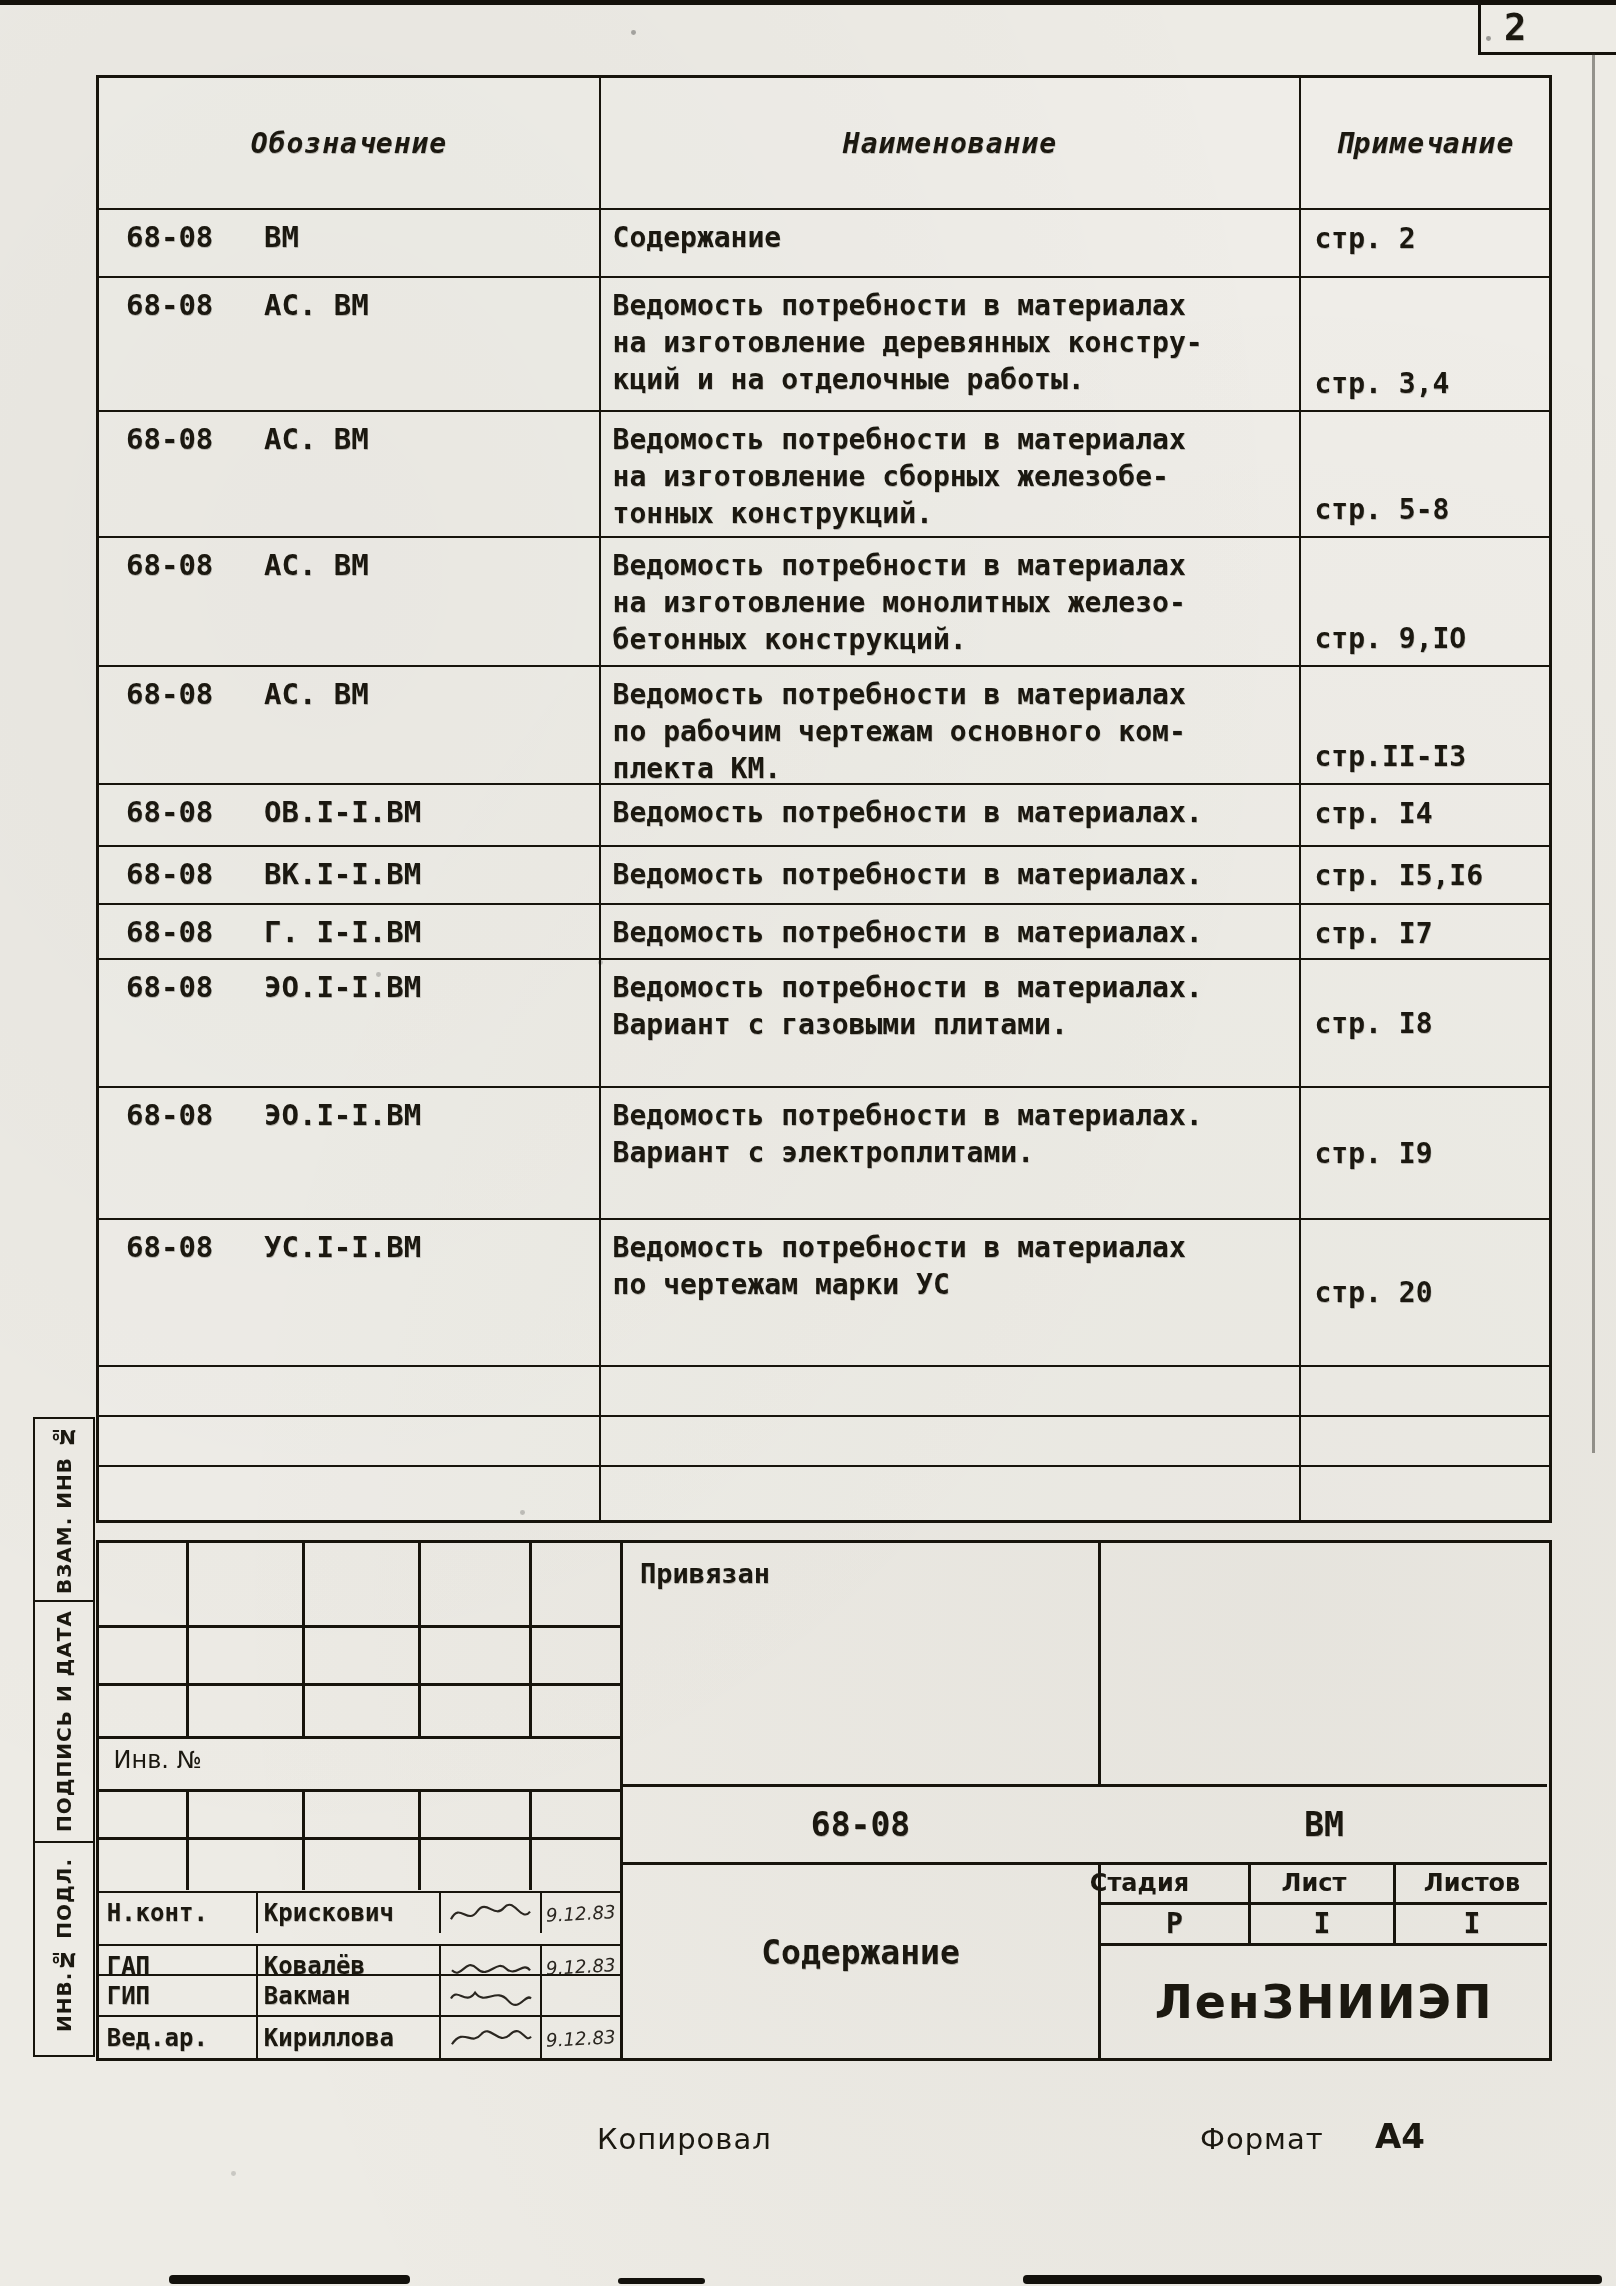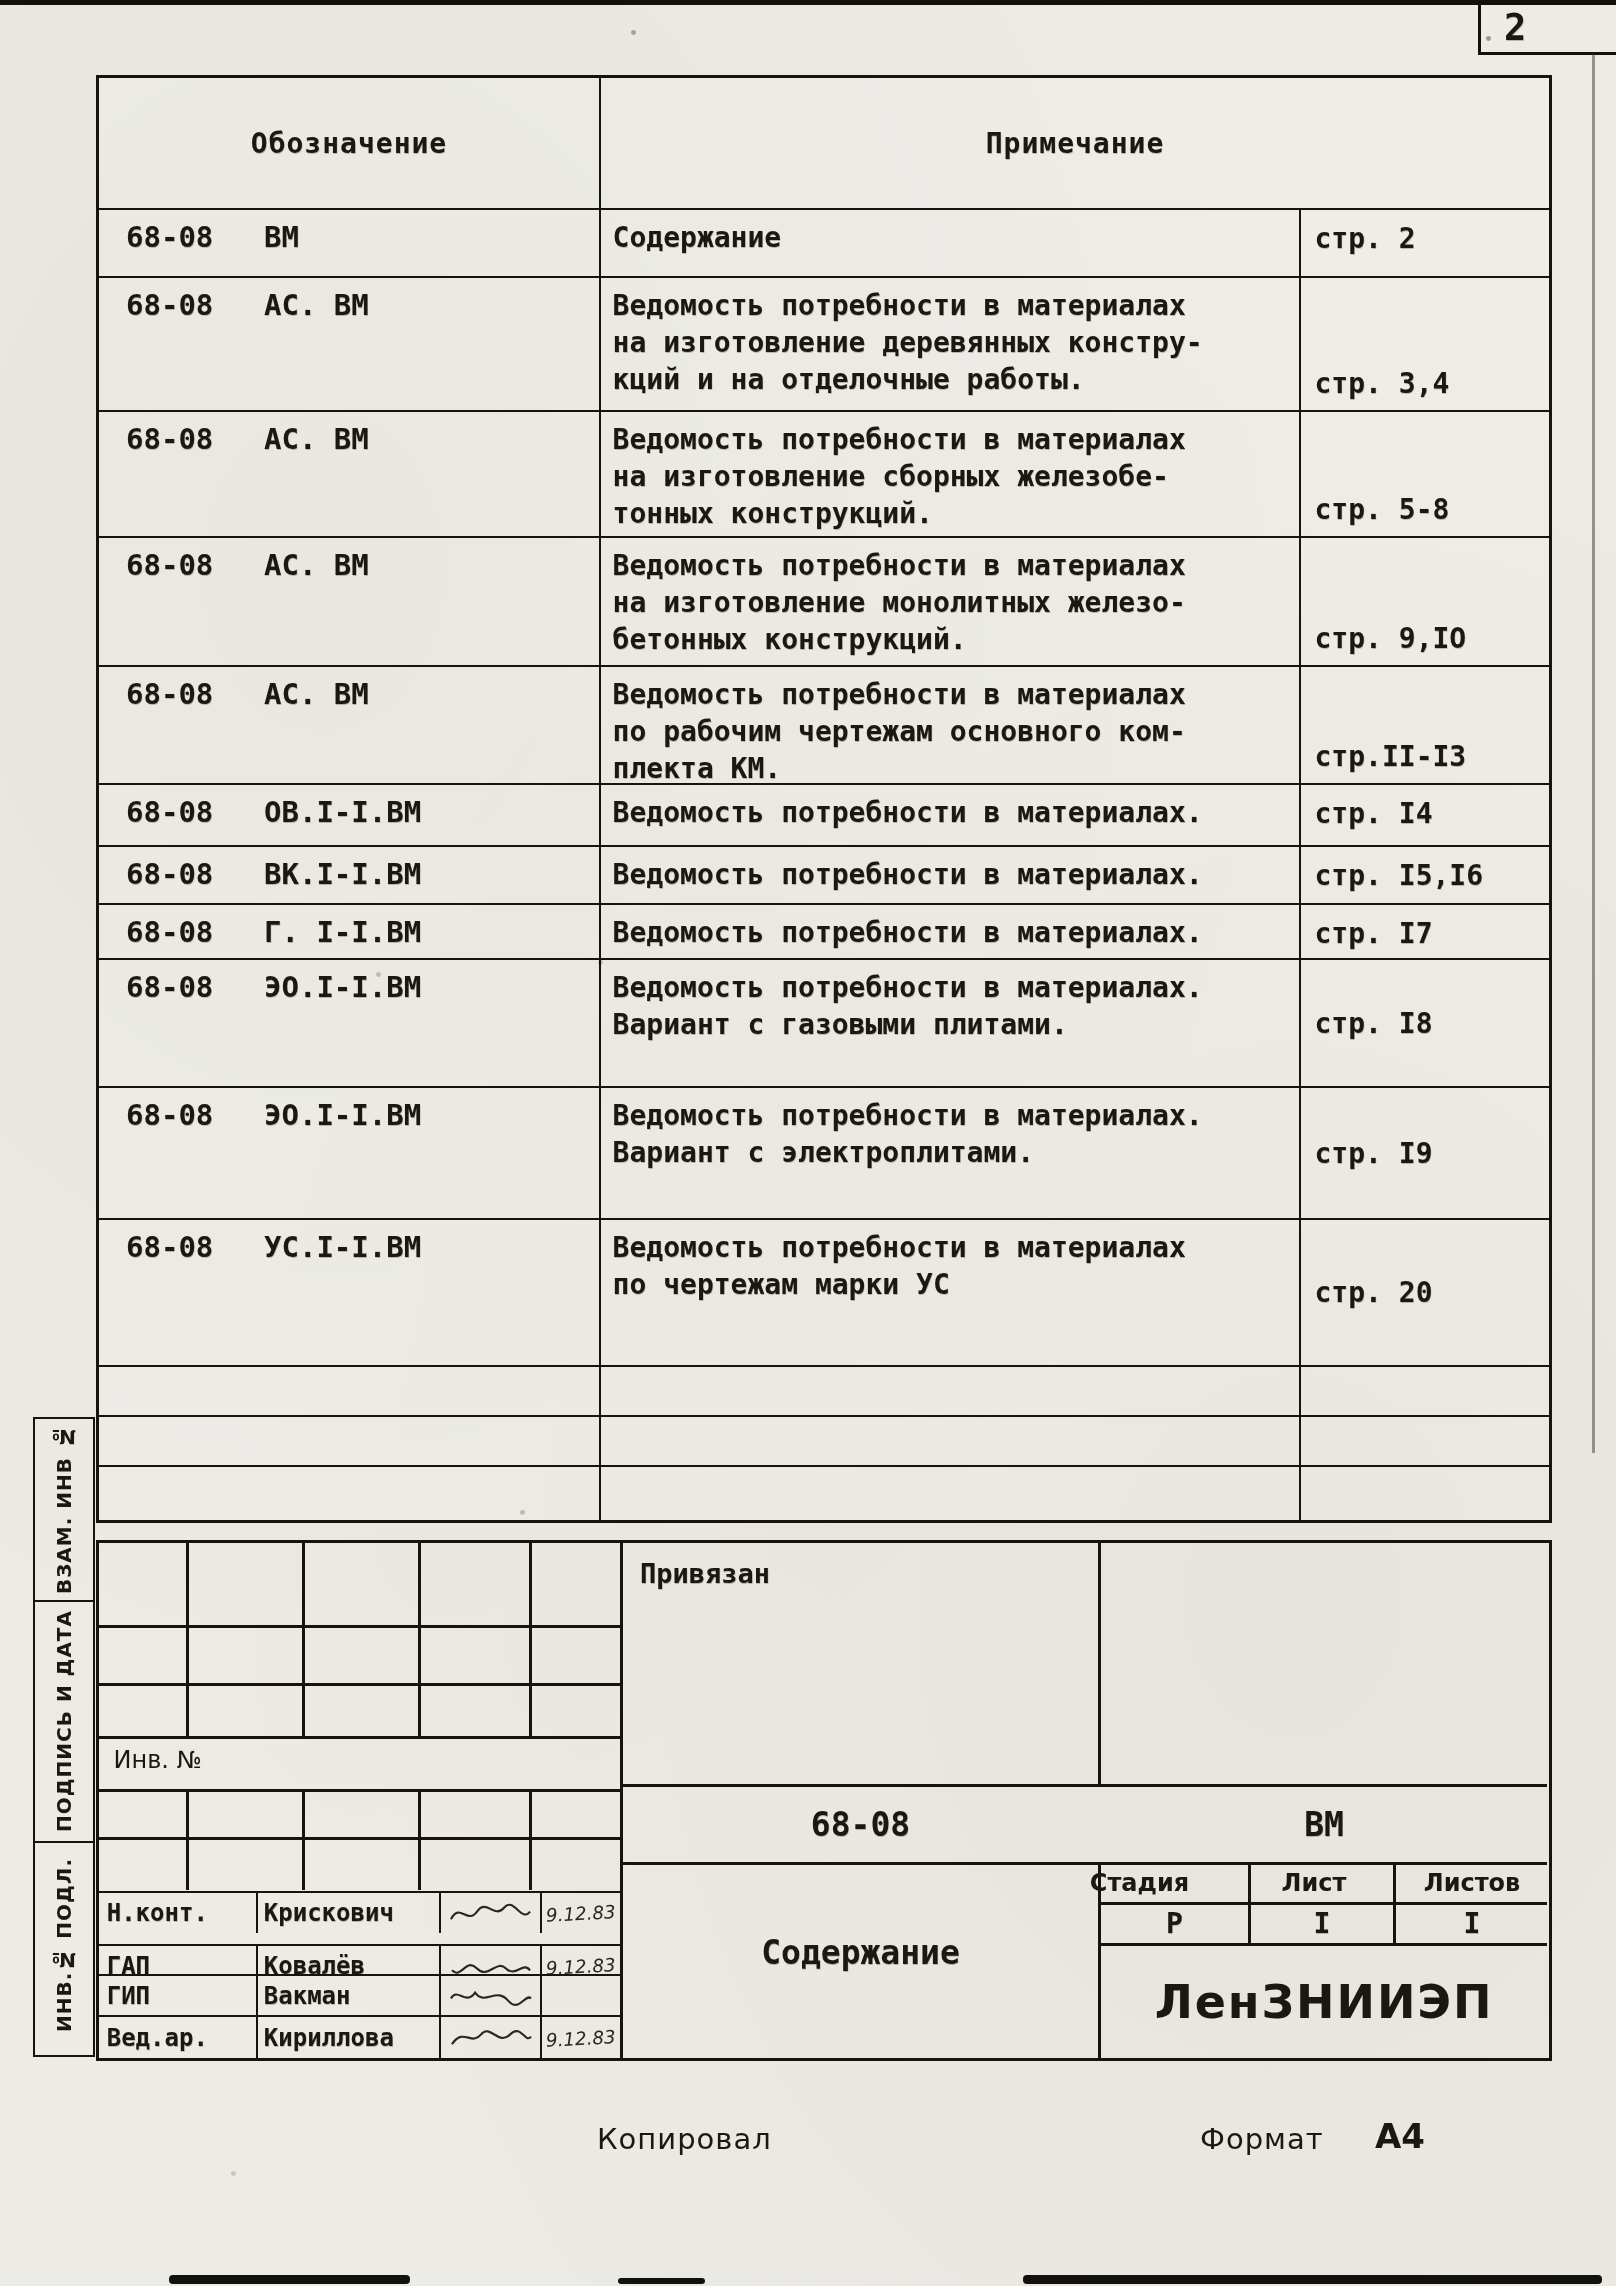--- a/index.html
+++ b/index.html
@@ -29,21 +29,21 @@
   .cell{box-sizing:border-box;}
   .c-des{width:502px;border-right:2.9px solid #17140c;display:flex;align-items:flex-start;padding-top:9.7px;}
   .c-des .code{display:inline-block;width:111px;margin-left:27px;font-size:29px;}
   .c-des .mark{display:inline-block;margin-left:27px;font-size:29px;}
   .c-name{width:700px;border-right:2.9px solid #17140c;padding:8.7px 5.8px 3.9px 11.6px;font-size:28px;line-height:37px;white-space:pre-line;}
   .c-note{flex:1;display:flex;padding-left:13.5px;font-size:28px;}
   .note-top{align-items:flex-start;padding-top:11.6px;}
   .note-bottom{align-items:flex-end;padding-bottom:9.7px;}
   .note-mid{align-items:center;}
   .thead{height:130px;}
-  .thead .cell{display:flex;align-items:center;justify-content:center;font-size:28px;font-weight:bold;letter-spacing:1px;padding:0;}
+  .thead .cell{display:flex;align-items:center;justify-content:center;font-size:28px;font-weight:bold;letter-spacing:1px;padding:0;font-style:italic;}
 
   
   .side-strip{position:absolute;left:33px;top:1417px;width:62px;height:640px;border:2.9px solid #17140c;box-sizing:border-box;}
   .side-cell{border-bottom:2.9px solid #17140c;box-sizing:border-box;display:flex;align-items:center;justify-content:center;}
   .side-cell:last-child{border-bottom:none;}
   .vtext{writing-mode:vertical-rl;transform:rotate(180deg);font-size:20px;font-weight:bold;letter-spacing:1px;white-space:nowrap;}
 
   
   .stamp{position:absolute;left:96px;top:1540px;width:1450px;height:515px;border:3.9px solid #17140c;box-sizing:content-box;}
   .abs{position:absolute;}
@@ -77,20 +77,21 @@
 <div class="page">
 
   <div class="topline"></div>
   <div class="pagenum-box">
     <span class="tw">2</span>
   </div>
 
   <div class="main-table tw">
     <div class="trow thead">
       <div class="cell c-des" style="padding-top:0;">Обозначение</div>
+      <div class="cell c-name" style="white-space:normal;display:flex;align-items:center;justify-content:center;line-height:normal;">Наименование</div>
       <div class="cell c-note" style="align-items:center;justify-content:center;padding-left:0;">Примечание</div>
     </div>
 
     <div class="trow" style="height:66px">
       <div class="cell c-des">
           <span class="code">68-08</span>
           <span class="mark">ВМ</span>
         </div>
       <div class="cell c-name">Содержание</div>
       <div class="cell c-note note-top">стр. 2</div>

